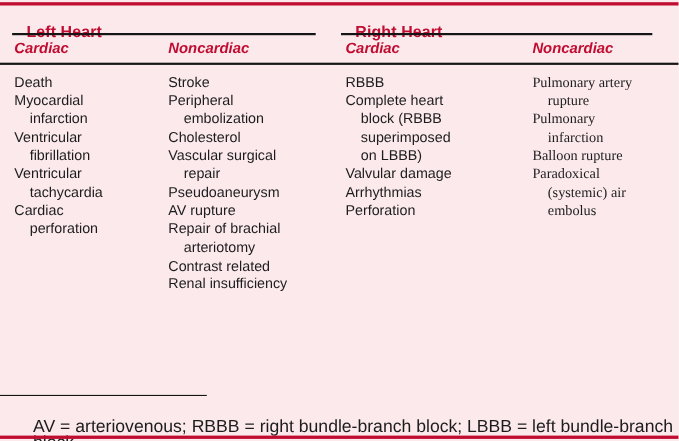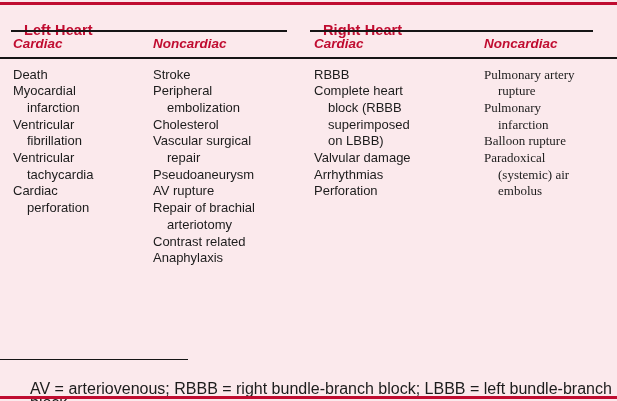--- a/index.html
+++ b/index.html
@@ -99,21 +99,21 @@
       <li class="item">Peripheral
 embolization</li>
       <li class="item">Cholesterol</li>
       <li class="item">Vascular surgical
 repair</li>
       <li class="item">Pseudoaneurysm</li>
       <li class="item">AV rupture</li>
       <li class="item">Repair of brachial
 arteriotomy</li>
       <li class="item">Contrast related</li>
-      <li class="item">Anaphylaxis</li>
+      <li class="item">Renal insufficiency</li>
     </ul>
   <ul class="col c3">
       <li class="item">RBBB</li>
       <li class="item">Complete heart
 block (RBBB
 superimposed
 on LBBB)</li>
       <li class="item">Valvular damage</li>
       <li class="item">Arrhythmias</li>
       <li class="item">Perforation</li>

